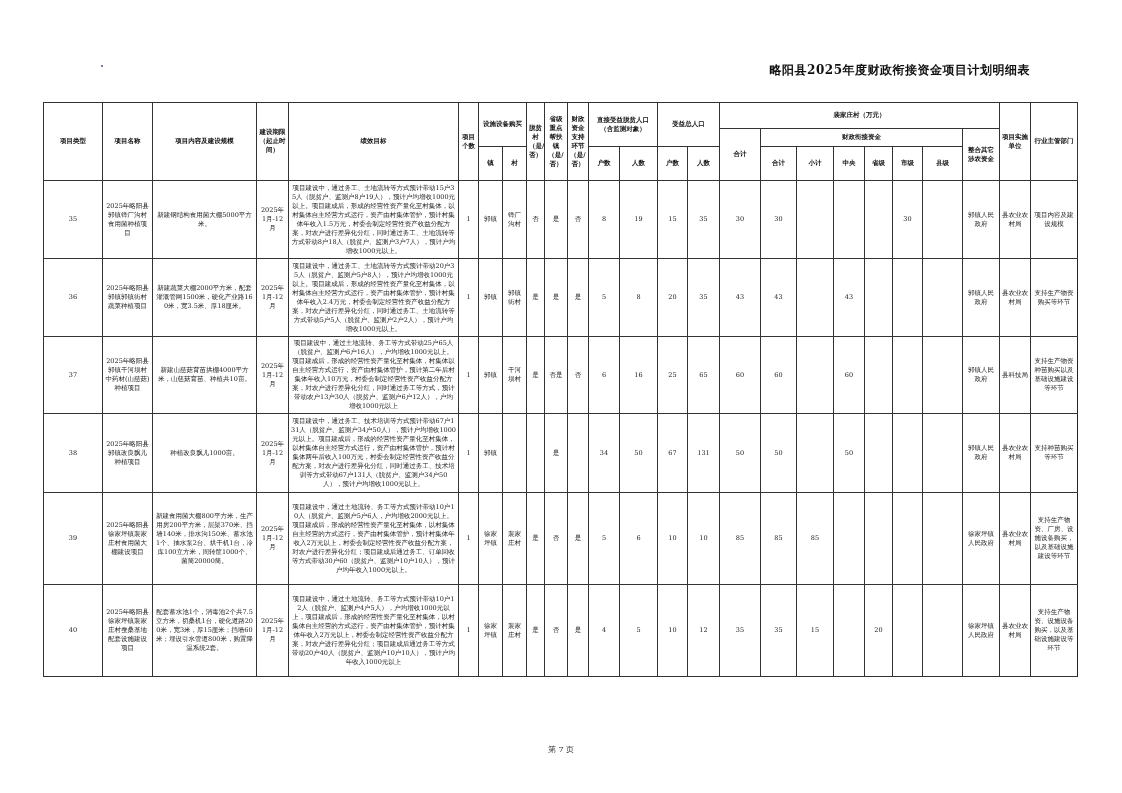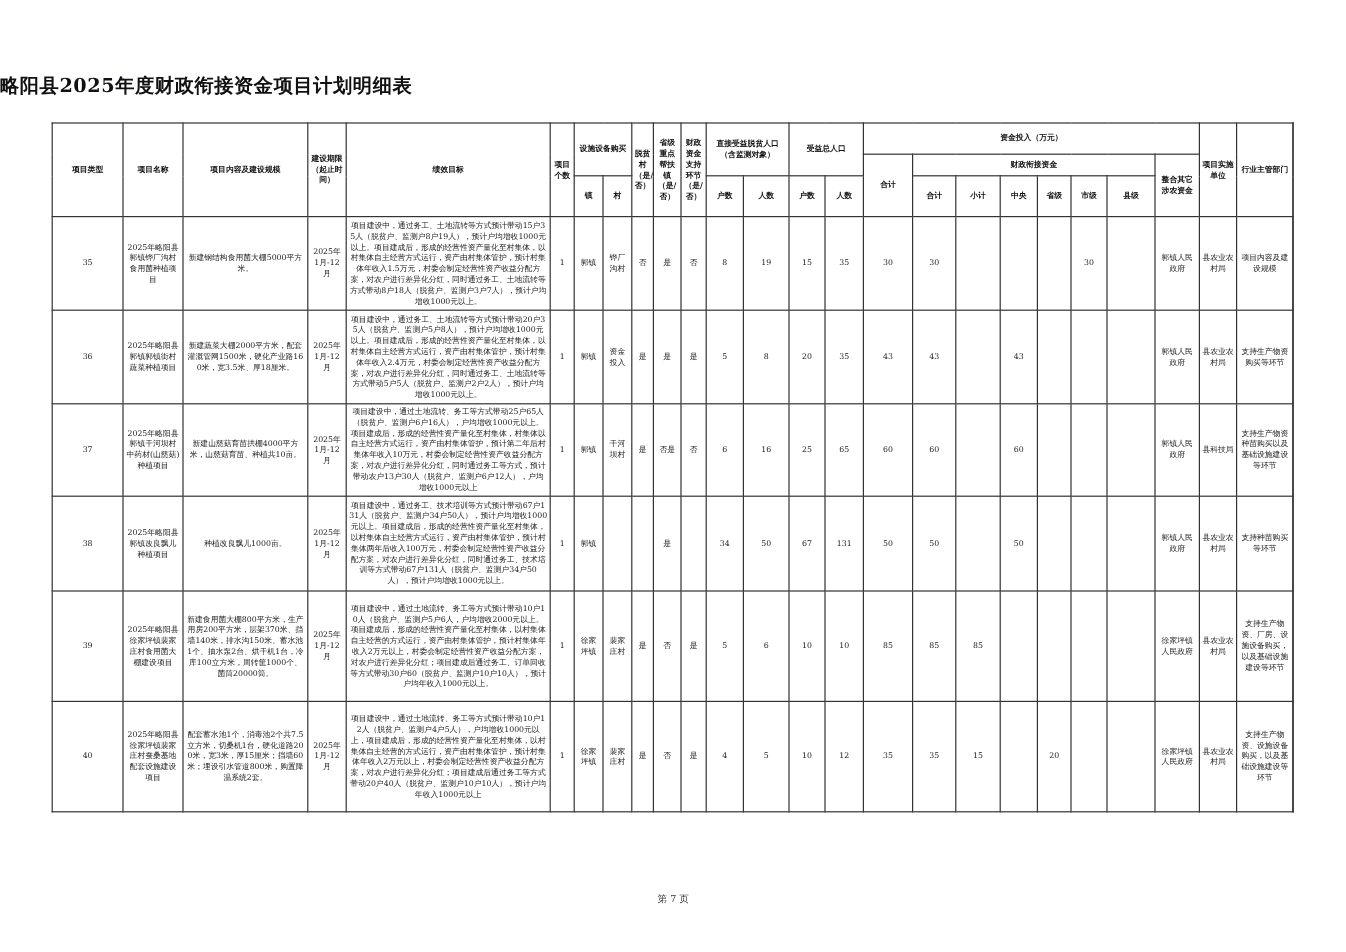--- a/index.html
+++ b/index.html
@@ -1,19 +1,19 @@
 <!DOCTYPE html>
 <html><head>
 <meta charset="utf-8">
 <style>
   html, body { margin:0; padding:0; background:#ffffff; }
   body { width:1122px; height:793px; position:relative; overflow:hidden;
          font-family:"DejaVu Serif","Liberation Serif",serif; color:#222; }
-  .title { position:absolute; top:62px; left:0; width:1030px; text-align:left;
-           font-size:16px; font-weight:bold; color:#111; letter-spacing:0.5px; }
+  .title { position:absolute; top:62px; left:0; width:1030px; text-align:right;
+           font-size:12px; font-weight:bold; color:#111; letter-spacing:0.5px; }
   .dot { position:absolute; left:101px; top:65px; width:2px; height:2px; background:#6a7fb5; }
   table.sheet { position:absolute; left:43px; top:102px; border-collapse:collapse;
                 table-layout:fixed; width:1035px; }
   table.sheet td, table.sheet th { border:1px solid #333; padding:1px 2px;
      font-size:6.5px; line-height:9px; text-align:center; vertical-align:middle;
      font-weight:normal; overflow:hidden; word-break:break-all; }
   table.sheet th { font-weight:bold; font-size:6.5px; color:#111; }
   table.sheet { border:1.5px solid #222; }
   td.left { text-align:left;margin-top:38px; }
   tr.h1 { height:26px; } tr.h2 { height:18px; } tr.h3 { height:34px; }
@@ -63,21 +63,21 @@
       <th rowspan="3">项目内容及建设规模</th>
       <th rowspan="3">建设期限（起止时间）</th>
       <th rowspan="3">绩效目标</th>
       <th rowspan="3">项目个数</th>
       <th colspan="2" rowspan="2">设施设备购买</th>
       <th rowspan="3">脱贫村（是/否）</th>
       <th rowspan="3">省级重点帮扶镇（是/否）</th>
       <th rowspan="3">财政资金支持环节（是/否）</th>
       <th colspan="2" rowspan="2">直接受益脱贫人口（含监测对象）</th>
       <th colspan="2" rowspan="2">受益总人口</th>
-      <th colspan="8">资金投入（万元）</th>
+      <th colspan="8">裴家庄村（万元）</th>
       <th rowspan="3">项目实施单位</th>
       <th rowspan="3">行业主管部门</th>
       <th rowspan="3">财政资金支持环节</th>
     </tr>
     <tr class="h2">
       <th rowspan="2">合计</th>
       <th colspan="6">财政衔接资金</th>
       <th rowspan="2">整合其它涉农资金</th>
     </tr>
     <tr class="h3">
@@ -124,21 +124,21 @@
         <td>项目内容及建设规模</td>
       </tr>
       <tr class="r36">
         <td>36</td>
         <td>2025年略阳县郭镇郭镇街村蔬菜种植项目</td>
         <td class="left">新建蔬菜大棚2000平方米，配套灌溉管网1500米，硬化产业路160米，宽3.5米、厚18厘米。</td>
         <td>2025年1月-12月</td>
         <td class="left">项目建设中，通过务工、土地流转等方式预计带动20户35人（脱贫户、监测户5户8人），预计户均增收1000元以上。项目建成后，形成的经营性资产量化至村集体，以村集体自主经营方式运行，资产由村集体管护，预计村集体年收入2.4万元，村委会制定经营性资产收益分配方案，对农户进行差异化分红，同时通过务工、土地流转等方式带动5户5人（脱贫户、监测户2户2人），预计户均增收1000元以上。</td>
         <td>1</td>
         <td>郭镇</td>
-        <td>资金投入</td>
+        <td>郭镇街村</td>
         <td>是</td>
         <td>是</td>
         <td>是</td>
         <td>5</td>
         <td>8</td>
         <td>20</td>
         <td>35</td>
         <td>43</td>
         <td>43</td>
         <td></td>

